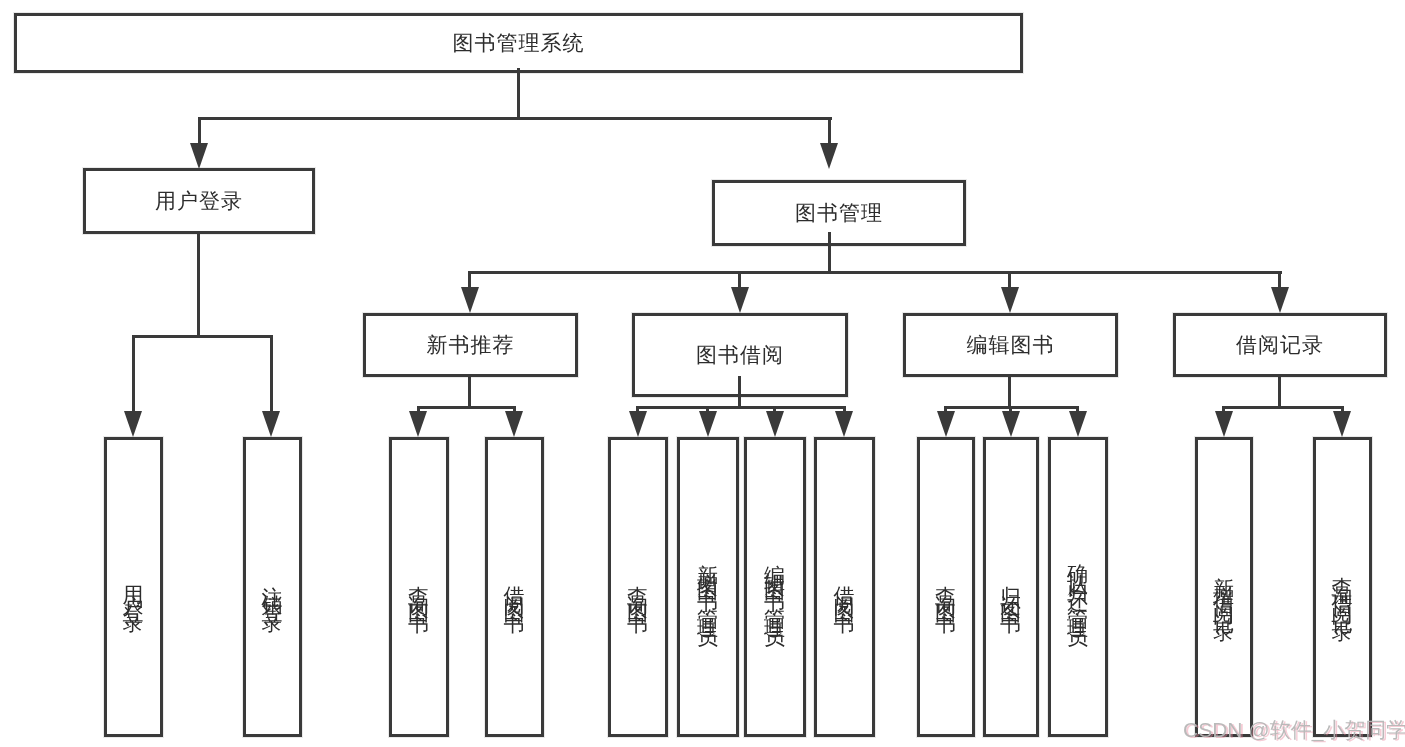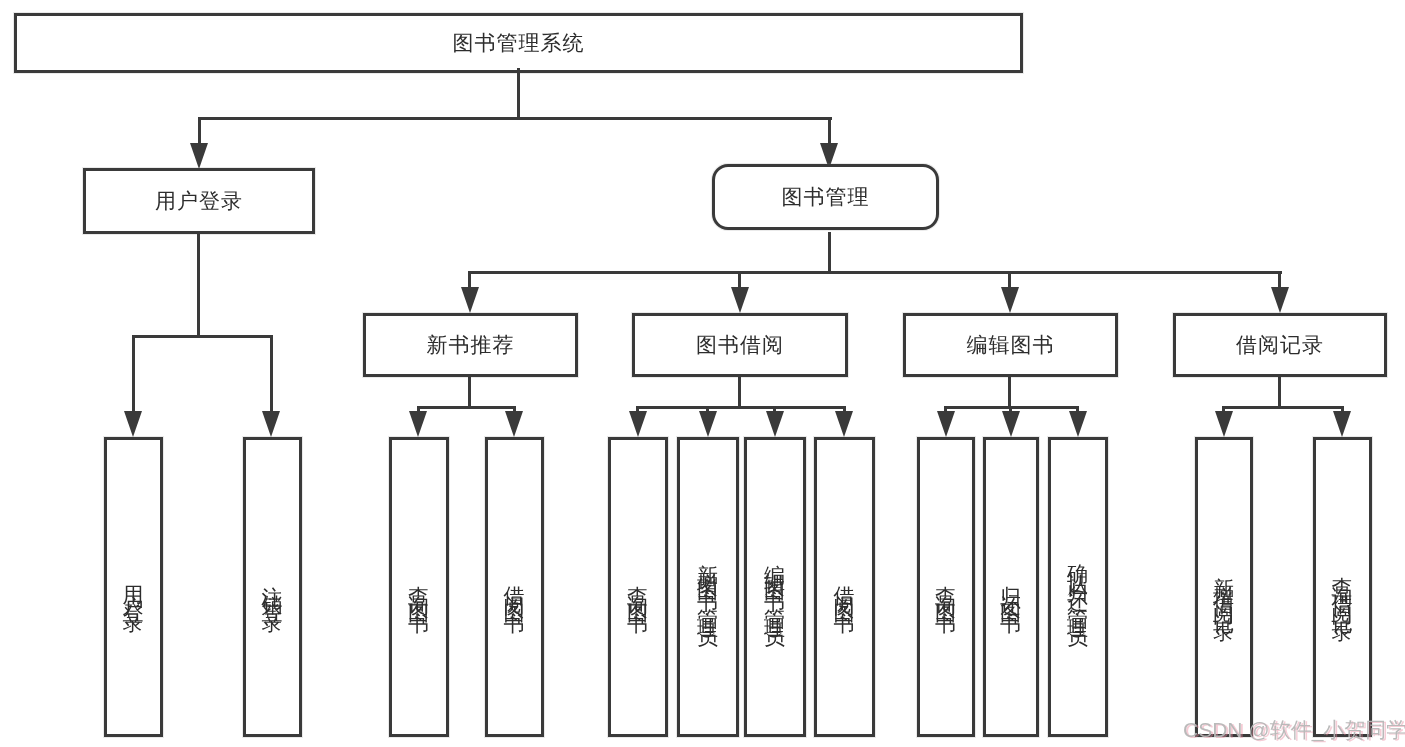--- a/index.html
+++ b/index.html
@@ -62,39 +62,39 @@
   <div class="ln" style="left:517px;top:68px;width:3px;height:51px;"></div>
   <div class="ln" style="left:198px;top:117px;width:634px;height:3px;"></div>
   <div class="ln" style="left:198px;top:117px;width:3px;height:32px;"></div>
   <div class="ar" style="left:190px;top:143px;"></div>
   <div class="ln" style="left:828px;top:117px;width:3px;height:32px;"></div>
   <div class="ar" style="left:820px;top:143px;"></div>
 
   <div class="box h-box" style="left:83px;top:168px;width:232px;height:66px;">
     <span>用户登录</span>
   </div>
-  <div class="box h-box" style="left:712px;top:164px;width:227px;height:66px;border-radius:16px;">
+  <div class="box h-box" style="left:712px;top:180px;width:254px;height:66px;">
     <span>图书管理</span>
   </div>
 
   <div class="ln" style="left:828px;top:232px;width:3px;height:42px;"></div>
   <div class="ln" style="left:469px;top:271px;width:813px;height:3px;"></div>
   <div class="ln" style="left:468px;top:271px;width:3px;height:20px;"></div>
   <div class="ln" style="left:738px;top:271px;width:3px;height:20px;"></div>
   <div class="ln" style="left:1008px;top:271px;width:3px;height:20px;"></div>
   <div class="ln" style="left:1278px;top:271px;width:3px;height:20px;"></div>
   <div class="ar" style="left:461px;top:287px;"></div>
   <div class="ar" style="left:731px;top:287px;"></div>
   <div class="ar" style="left:1001px;top:287px;"></div>
   <div class="ar" style="left:1271px;top:287px;"></div>
 
   <div class="box h-box" style="left:363px;top:313px;width:215px;height:64px;">
     <span>新书推荐</span>
   </div>
-  <div class="box h-box" style="left:632px;top:313px;width:216px;height:64px;">
+  <div class="box h-box" style="left:632px;top:313px;width:216px;height:84px;">
     <span>图书借阅</span>
   </div>
   <div class="box h-box" style="left:903px;top:313px;width:215px;height:64px;">
     <span>编辑图书</span>
   </div>
   <div class="box h-box" style="left:1173px;top:313px;width:214px;height:64px;justify-content:center;">
     <span>借阅记录</span>
   </div>
 
   <div class="ln" style="left:197px;top:232px;width:3px;height:106px;"></div>

